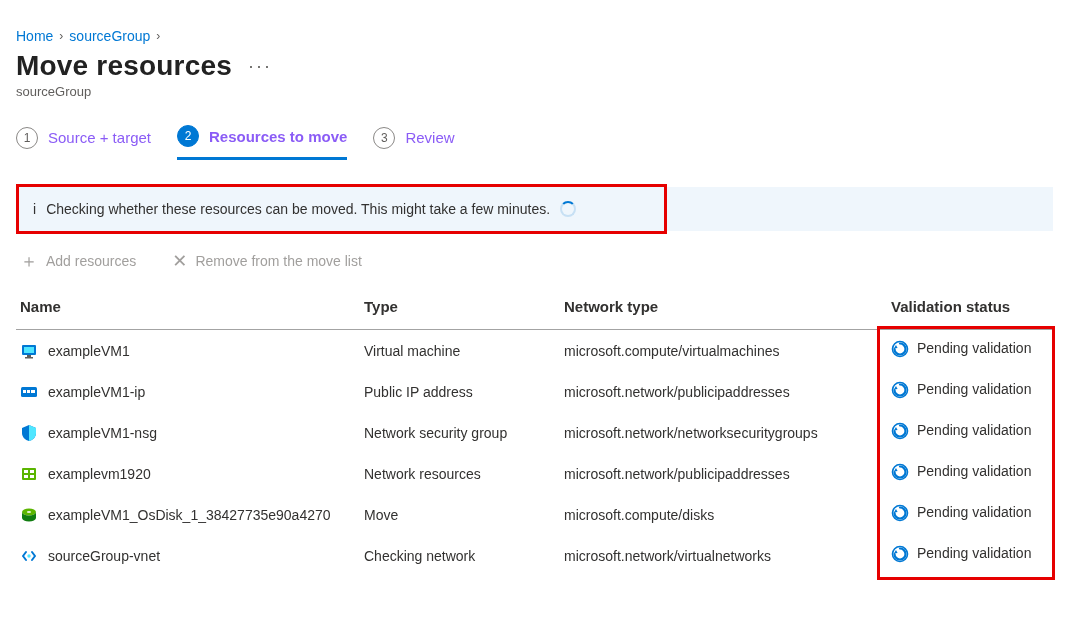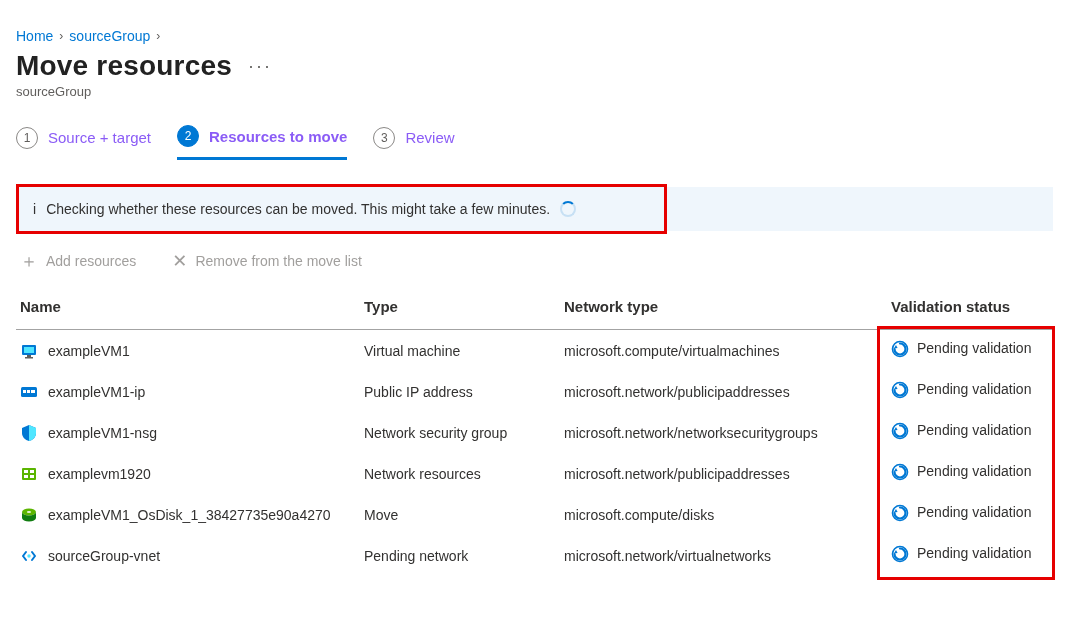--- a/index.html
+++ b/index.html
@@ -275,21 +275,21 @@
           <td>
             <div class="name-cell">
               <span class="res-icon">
                 <svg viewBox="0 0 18 18" width="18" height="18">
                   <use href="#ico-vnet"></use>
                 </svg>
               </span>
               <span>sourceGroup-vnet</span>
             </div>
           </td>
-          <td>Pending network</td>
+          <td>Checking network</td>
           <td>microsoft.network/virtualnetworks</td>
           <td>
             <div class="status-cell">
               <span class="pending-icon"><svg viewBox="0 0 18 18">
                   <use href="#ico-pending"></use>
                 </svg></span>
               <span>Pending validation</span>
             </div>
           </td>
         </tr>

